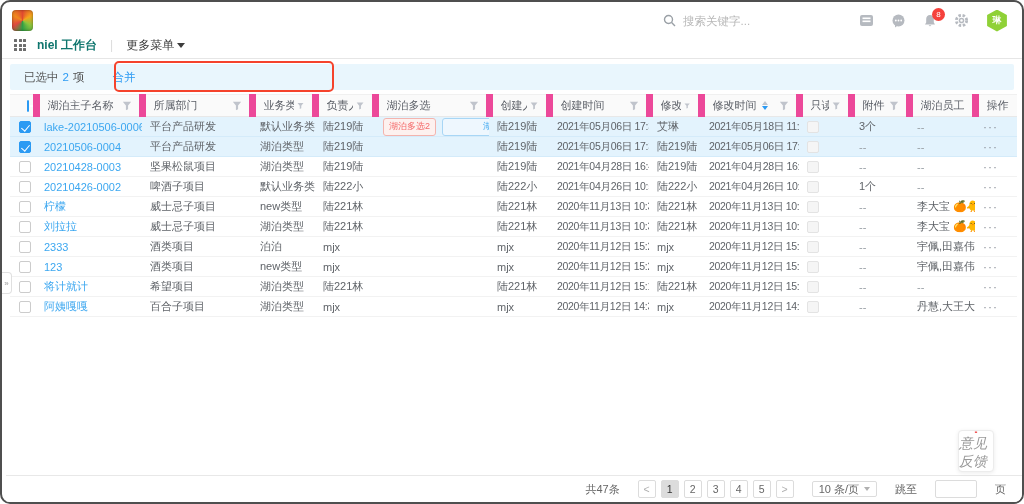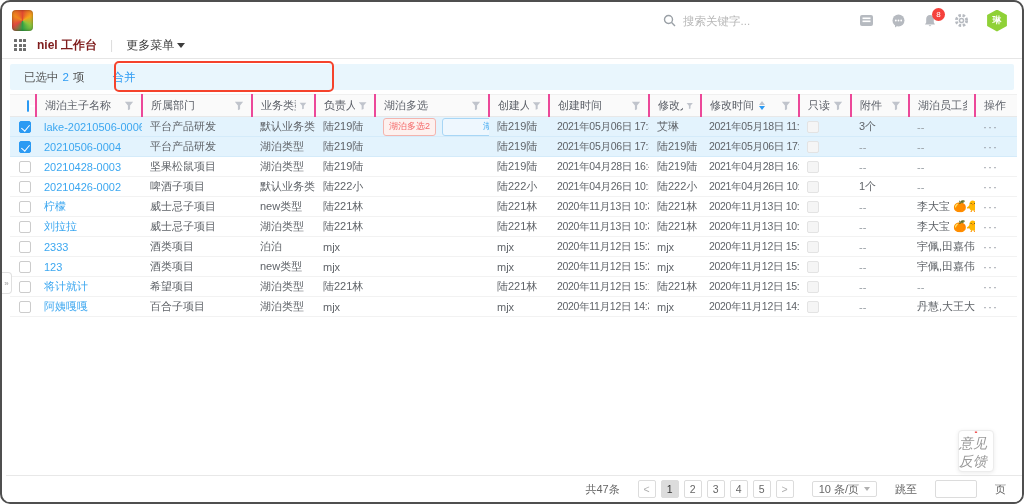--- a/index.html
+++ b/index.html
@@ -23,21 +23,21 @@
            min-width:13px; height:13px; border-radius:7px; display:flex; align-items:center;
            justify-content:center; padding:0 2px; }
   .avatar { width:22px; height:22px; background:#8fd137; color:#fff; font-size:9px; font-weight:bold;
             display:flex; align-items:center; justify-content:center;
             clip-path:polygon(50% 0,95% 25%,95% 75%,50% 100%,5% 75%,5% 25%); }
 
   .row2 { height:27px; display:flex; align-items:center; padding:0 12px; gap:19px;
           border-bottom:1px solid #e6e6e6; font-size:12px; color:#3c3c3c; }
   .gridicon { display:inline-grid; grid-template-columns:repeat(3,3px); gap:1.5px; margin-right:-8px; }
   .gridicon i { width:3px; height:3px; background:#6d6d6d; border-radius:0.5px; }
-  .workspace { font-weight:bold; color:#7f1d1d; }
+  .workspace { font-weight:bold; color:#0f766e; }
   .navdivider { color:#dcdcdc; margin:0 -6px; }
   .navitem { cursor:pointer; white-space:nowrap; }
   .navmore { display:flex; align-items:center; gap:3px; cursor:pointer; }
   .caret-down { width:0; height:0; border-left:4px solid transparent; border-right:4px solid transparent;
                 border-top:5px solid #3c3c3c; }
 
   
   .toolbar { position:relative; margin:5px 8px 0; height:26px; background:#e9f6fd; border-radius:2px;
              display:flex; align-items:center; padding:0 14px; font-size:11.5px; color:#555; }
   .selinfo { display:flex; gap:4px; align-items:center; }
@@ -48,21 +48,21 @@
   .batchlinks span + span { border-left:1px solid #cfe4f2; }
   .annot { position:absolute; left:104px; top:-3px; width:220px; height:31px;
            border:2px solid #f5432c; border-radius:5px; pointer-events:none; }
 
   
   .tablewrap { margin:4px 8px 0; }
   table { border-collapse:collapse; table-layout:fixed; width:1007px; }
   th,td { overflow:hidden; white-space:nowrap; text-overflow:clip; font-weight:normal; text-align:left; }
   thead th { background:#fafafa; border-bottom:1px solid #e8e8e8; border-top:1px solid #f0f0f0;
              height:22px; font-size:11px; color:#5a5e66; }
-  thead th + th { border-left:2px solid #ec4899; }
+  thead th + th { border-left:7px solid #ec4899; }
   .hcell { display:flex; align-items:center; justify-content:space-between; padding:0 7px 0 8px; gap:3px; }
   .hlabel { overflow:hidden; white-space:nowrap; }
   .sortstack { display:inline-flex; flex-direction:column; gap:1px; margin-left:2px; margin-right:auto; }
   .sortstack i { width:0; height:0; border-left:3.5px solid transparent; border-right:3.5px solid transparent; }
   .sort-up { border-bottom:4px solid #c0c4cc; }
   .sort-down { border-top:4px solid #2b9af3; }
   tbody td { height:20px; font-size:11px; color:#5f6368; border-bottom:1px solid #f2f2f2; padding:0 8px; }
   tbody tr.sel td { background:#e3f3fd; border-bottom-color:#d4ebfa; }
   td.c-cb, th.c-cb { padding:0 0 0 9px; }
   a.reclink { color:#3ca7f0; text-decoration:none; cursor:pointer; }

